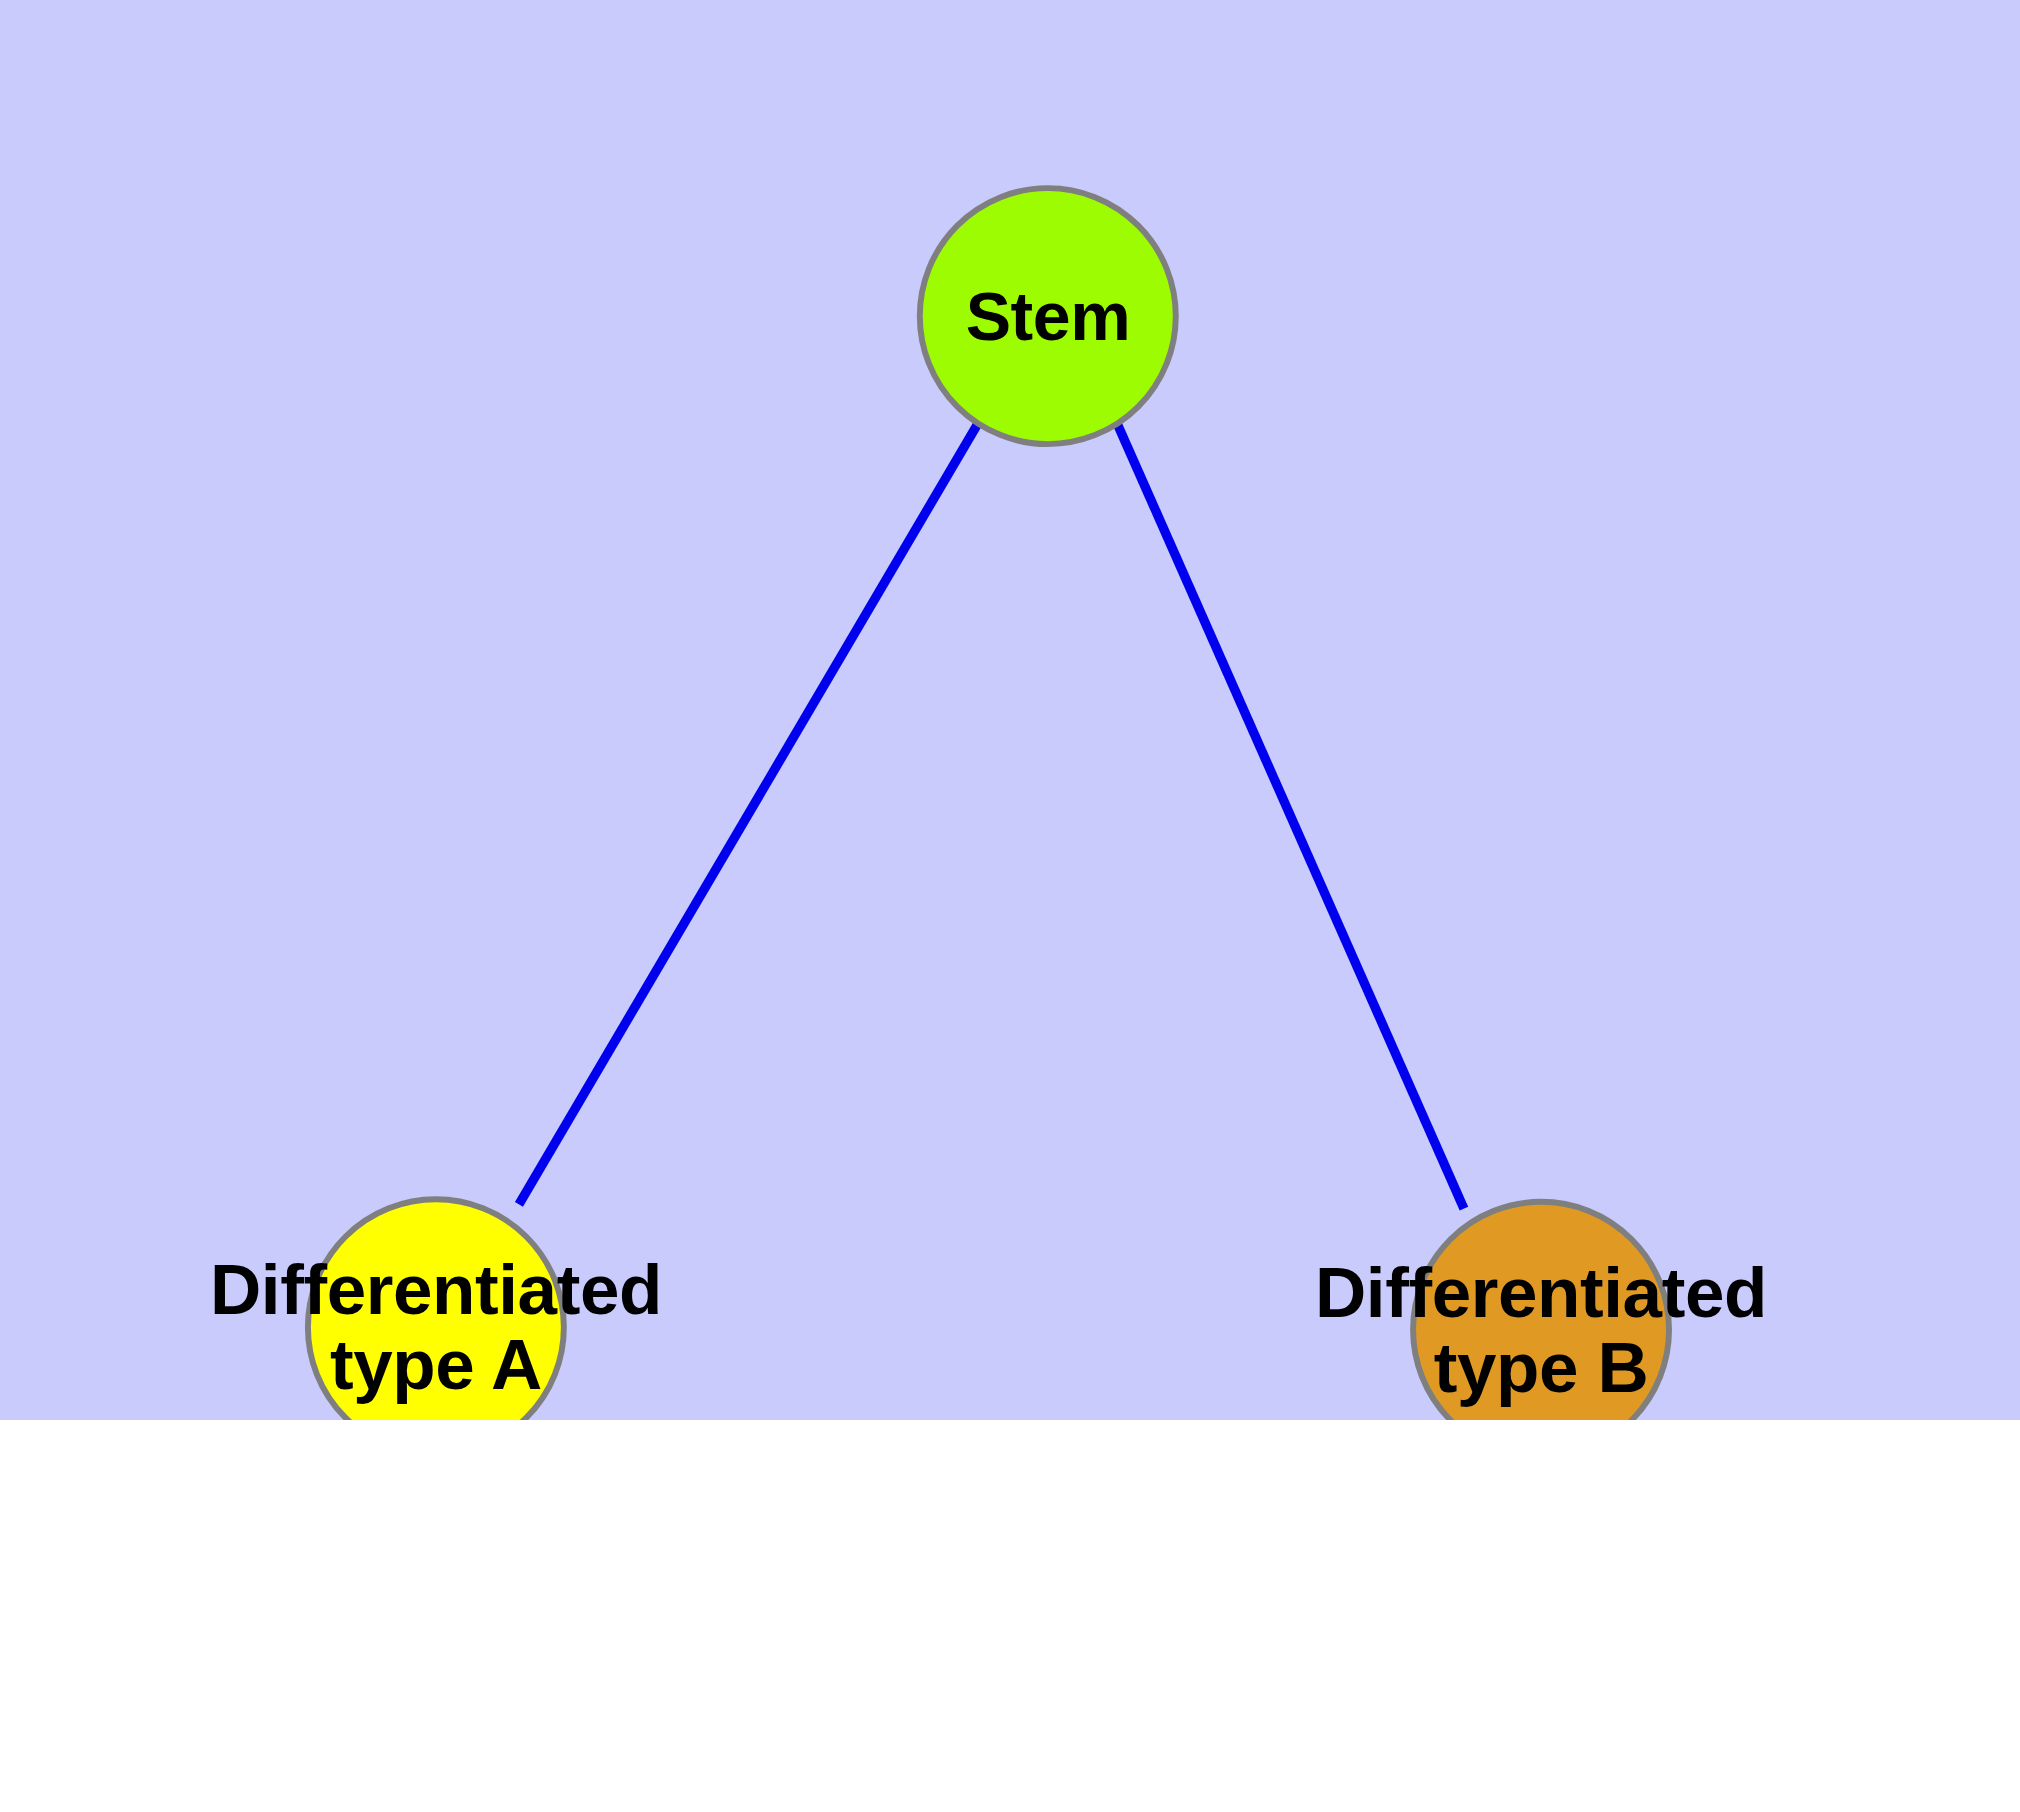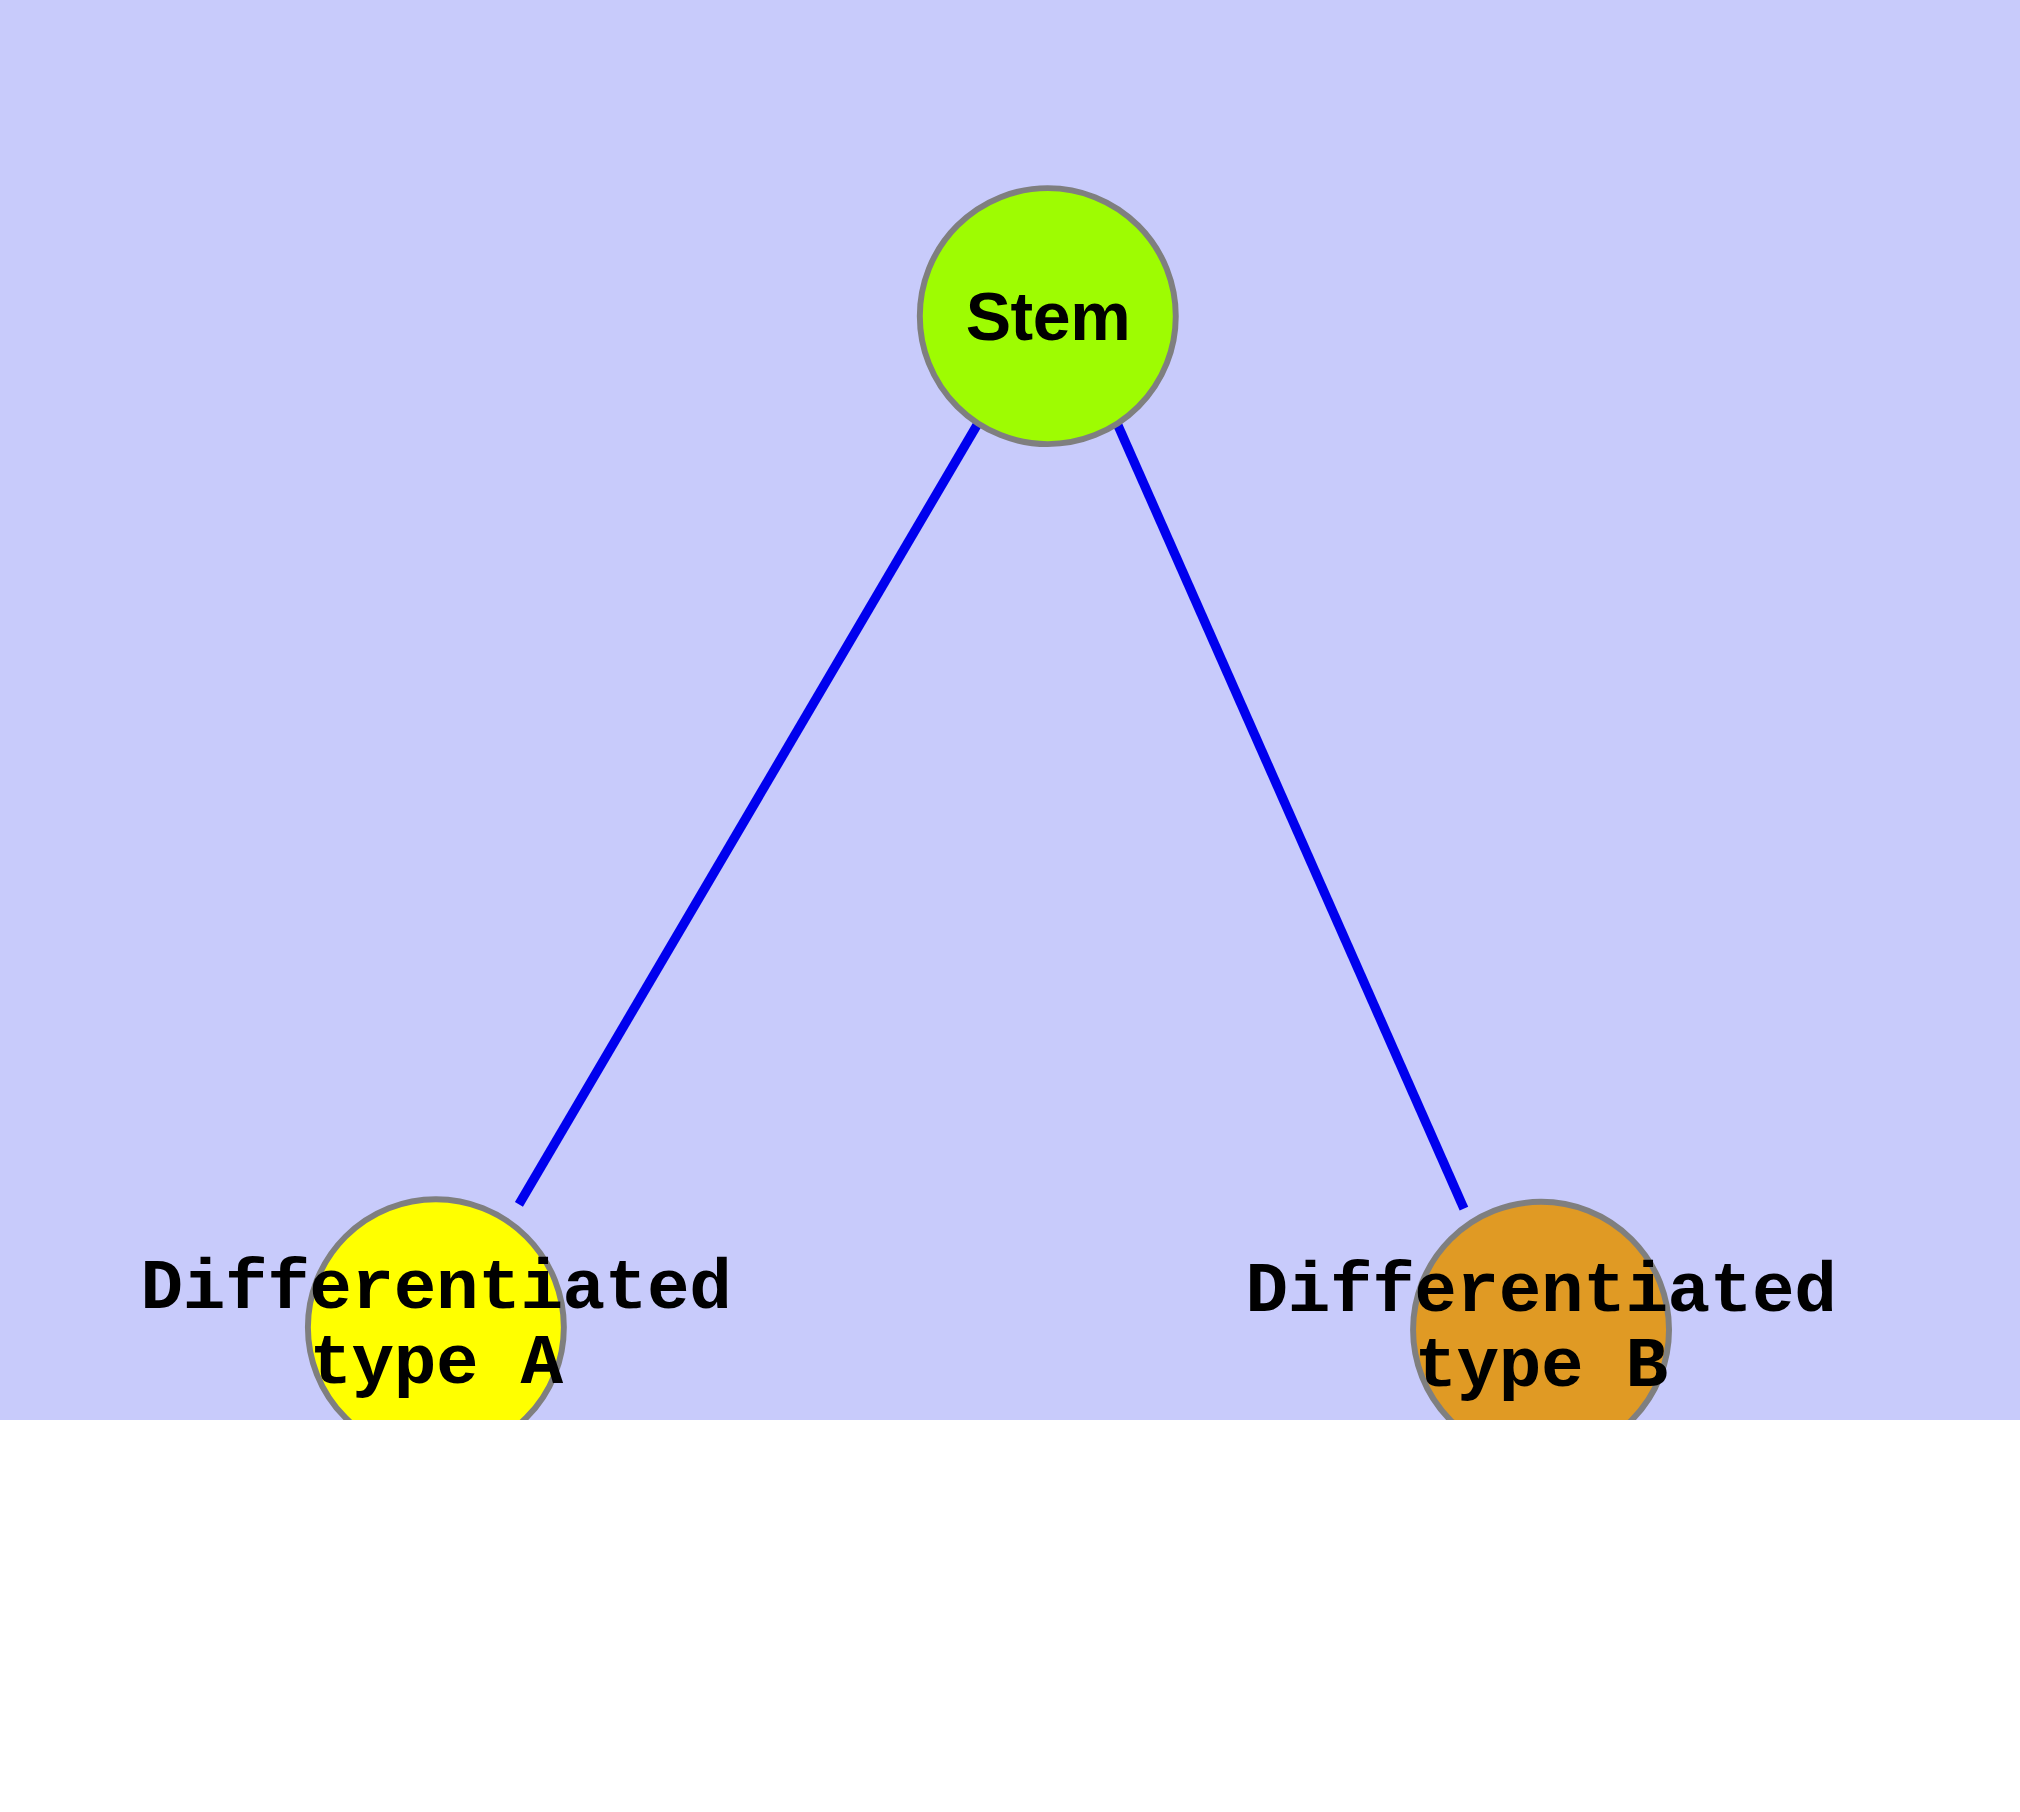--- a/index.html
+++ b/index.html
@@ -37,21 +37,20 @@
     letter-spacing: -0.4px;
     transform: translate(-50%, -50%);
     pointer-events: none;
     user-select: none;
   }
   .label-stem {
     font-size: 68px;
   }
   .label-diff {
     font-size: 71px;
-    font-family: Liberation Mono, monospace;
   }
 </style>
 </head>
 <body>
 
 <div id="canvas" style="width: 2021px; height: 1420px;">
 
   <div id="bg-layer" style="background: rgb(200, 203, 251);"></div>
 
   <svg id="graph-svg" viewBox="0 0 2384 2138" xmlns="http://www.w3.org/2000/svg">

